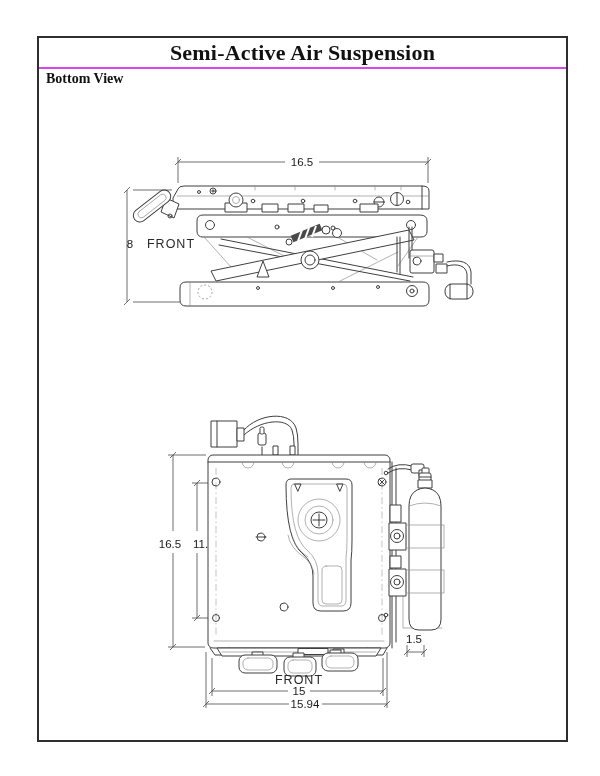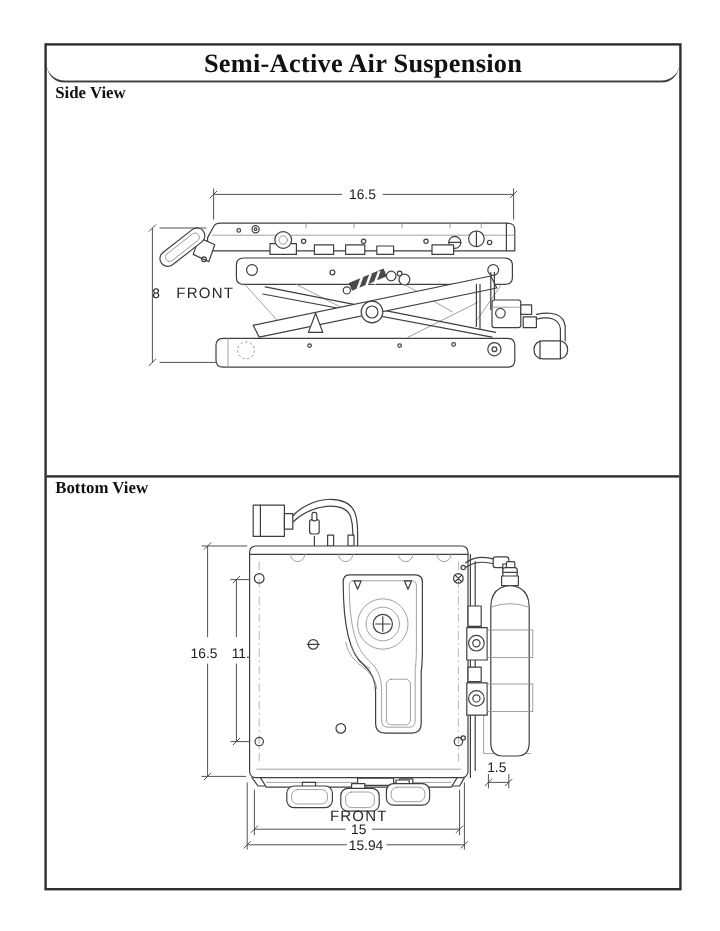--- a/index.html
+++ b/index.html
@@ -11,22 +11,22 @@
     overflow:hidden;
   }
   .frame{
     position:absolute;left:37px;top:36px;
     width:527px;height:702px;
     border:2px solid #2e2e2e;
     background:#ffffff;
   }
   .title-bar{
     height:29px;
-    border-bottom:2px solid #404040;
-    display:flex;align-items:center;justify-content:center;border-radius:15px;
+    border-bottom:2px solid #d946ef;
+    display:flex;align-items:center;justify-content:center;
   }
   .title-text{
     font-size:22px;font-weight:bold;color:#111;
     letter-spacing:0.2px;white-space:nowrap;
   }
   .section-side{
     position:relative;
     height:327px;
     border-bottom:2px solid #2e2e2e;
   }
@@ -60,23 +60,20 @@
   }
 </style>
 </head>
 <body>
 
 <div class="page">
 
   <div class="frame">
     <div class="title-bar">
       <span class="title-text">Semi-Active Air Suspension</span>
-    </div>
-    <div class="section-side">
-      <span class="section-label">Side View</span>
     </div>
     <div class="section-bottom">
       <span class="section-label">Bottom View</span>
     </div>
   </div>
 
   <svg class="drawing" viewBox="0 0 600 776">
 
     <g>
 

